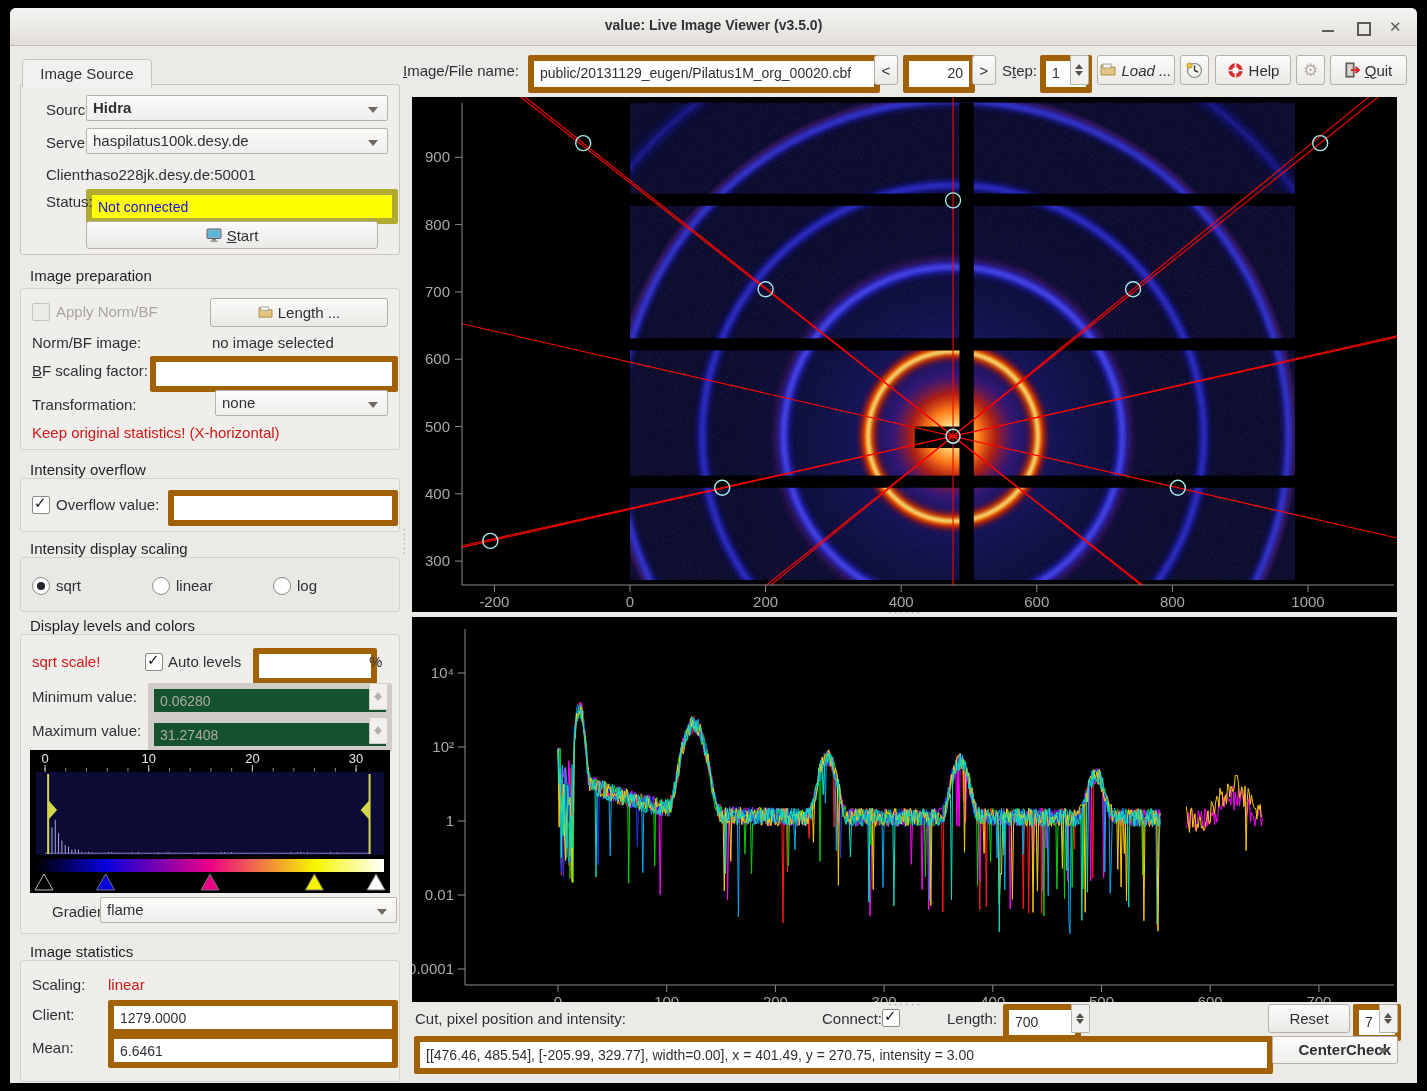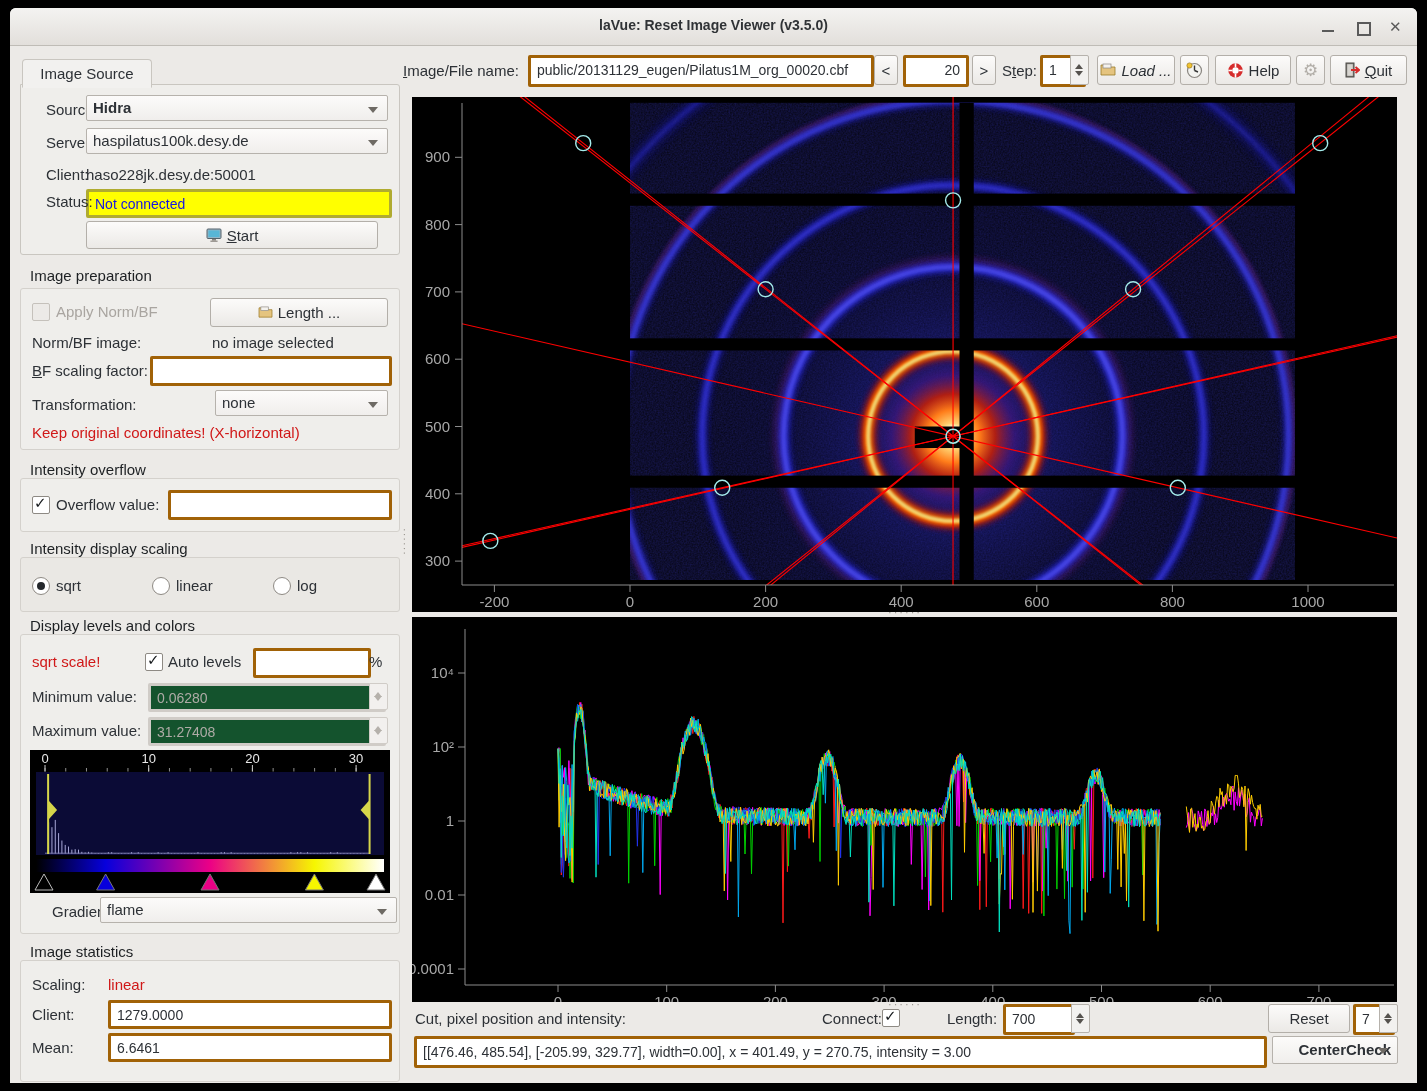--- a/index.html
+++ b/index.html
@@ -16,21 +16,21 @@
   .wctl .sq{position:absolute;left:6px;top:7px;width:10px;height:10px;border:2px solid #5a5a5a;}
   .wctl.cls::after{content:"✕";position:absolute;left:4px;top:3px;font-size:15px;color:#5a5a5a;font-weight:bold;}
   
   .lbl{position:absolute;font-size:15px;color:#2d3136;white-space:nowrap;}
   .red{color:#d01818;}
   .sec{position:absolute;font-size:15px;color:#1d2023;white-space:nowrap;}
   .box{position:absolute;background:#efeeeb;border:1px solid #d4d1cc;border-radius:3px;}
   .panel{position:absolute;background:#efeeeb;border:1px solid #c9c6c0;border-radius:0 3px 3px 3px;}
   .tab{position:absolute;background:#f2f1ef;border:1px solid #c9c6c0;border-bottom:1px solid #f2f1ef;
     border-radius:4px 4px 0 0;font-size:15px;color:#2d3136;text-align:center;line-height:27px;z-index:3;}
-  .inp{position:absolute;background:#fff;border:3px solid #a16207;border-radius:2px;font-size:14px;
+  .inp{position:absolute;background:#fff;border:6px solid #a16207;border-radius:2px;font-size:14px;
     color:#2d3136;padding:0 6px;line-height:24px;white-space:nowrap;overflow:hidden;}
   .inp.dis{background:#14532d;color:#aeaba6;border-color:#d0ccc7;}
   .btn{position:absolute;background:linear-gradient(#fcfbfa,#ebe9e6);border:1px solid #b3afa9;border-radius:3px;
     font-size:15px;color:#2d3136;text-align:center;cursor:pointer;display:flex;align-items:center;justify-content:center;gap:5px;}
   .combo{position:absolute;background:linear-gradient(#fcfbfa,#f0eeec);border:1px solid #b6b2ac;border-radius:2px;
     font-size:15px;color:#2d3136;padding:0 6px;line-height:24px;cursor:pointer;white-space:nowrap;overflow:hidden;}
   .combo::after{content:"";position:absolute;right:9px;top:11px;border:5px solid transparent;border-top:6px solid #6e6a64;}
   .chk{position:absolute;width:16px;height:16px;background:#fff;border:1px solid #8e8a84;border-radius:2px;cursor:pointer;}
   .chk.on::after{content:"✓";position:absolute;left:1px;top:-3px;font-size:15px;font-weight:bold;color:#15181b;}
   .chk.dis{background:#eceae7;border-color:#c5c1bb;}
@@ -47,21 +47,21 @@
   .dots-v{position:absolute;font-size:11px;color:#98948e;line-height:4px;writing-mode:vertical-lr;letter-spacing:1px;}
   svg text{font-family:"Liberation Sans","DejaVu Sans",sans-serif;}
   u{text-decoration:underline;}
 </style>
 </head>
 <body>
 
 <div id="win">
 
   <div id="titlebar">
-    <div id="title">laVue: Reset Image Viewer (v3.5.0)</div>
+    <div id="title">value: Live Image Viewer (v3.5.0)</div>
     <div class="wctl" style="right:76px;">
         <span class="bar"></span>
       </div>
     <div class="wctl" style="right:42px;">
         <span class="sq"></span>
       </div>
     <div class="wctl cls" style="right:8px;"></div>
   </div>
 
   <div class="lbl mn" style="left:393px;top:54px;"><u>I</u>mage/File name:</div>
@@ -140,21 +140,21 @@
         <rect x="3" y="1" width="8" height="4" fill="#f4f2ee" stroke="#8a8680" stroke-width="0.7"></rect>
       </svg>
     <span>Length ...</span>
   </div>
   <div class="lbl" style="left:22px;top:326px;">Norm/BF image:</div>
   <div class="lbl" style="left:202px;top:326px;">no image selected</div>
   <div class="lbl mn" style="left:22px;top:354px;"><u>B</u>F scaling factor:</div>
   <div class="inp" style="left:140px;top:348px;width:224px;height:24px;"></div>
   <div class="lbl" style="left:22px;top:388px;">Transformation:</div>
   <div class="combo" style="left:205px;top:382px;width:159px;height:24px;">none</div>
-  <div class="lbl red" style="left:22px;top:416px;">Keep original coordinates! (X-horizontal)</div>
+  <div class="lbl red" style="left:22px;top:416px;">Keep original statistics! (X-horizontal)</div>
 
   <div class="sec" style="left:20px;top:453px;">Intensity overflow</div>
   <div class="box" style="left:10px;top:470px;width:378px;height:52px;"></div>
   <div class="chk on" style="left:22px;top:488px;"></div>
   <div class="lbl" style="left:46px;top:488px;">Overflow value:</div>
   <div class="inp" style="left:158px;top:482px;width:206px;height:24px;"></div>
 
   <div class="sec" style="left:20px;top:532px;">Intensity display scaling</div>
   <div class="box" style="left:10px;top:549px;width:378px;height:53px;background:#eae8e4;"></div>
   <div class="radio sel" style="left:22px;top:569px;"></div>

